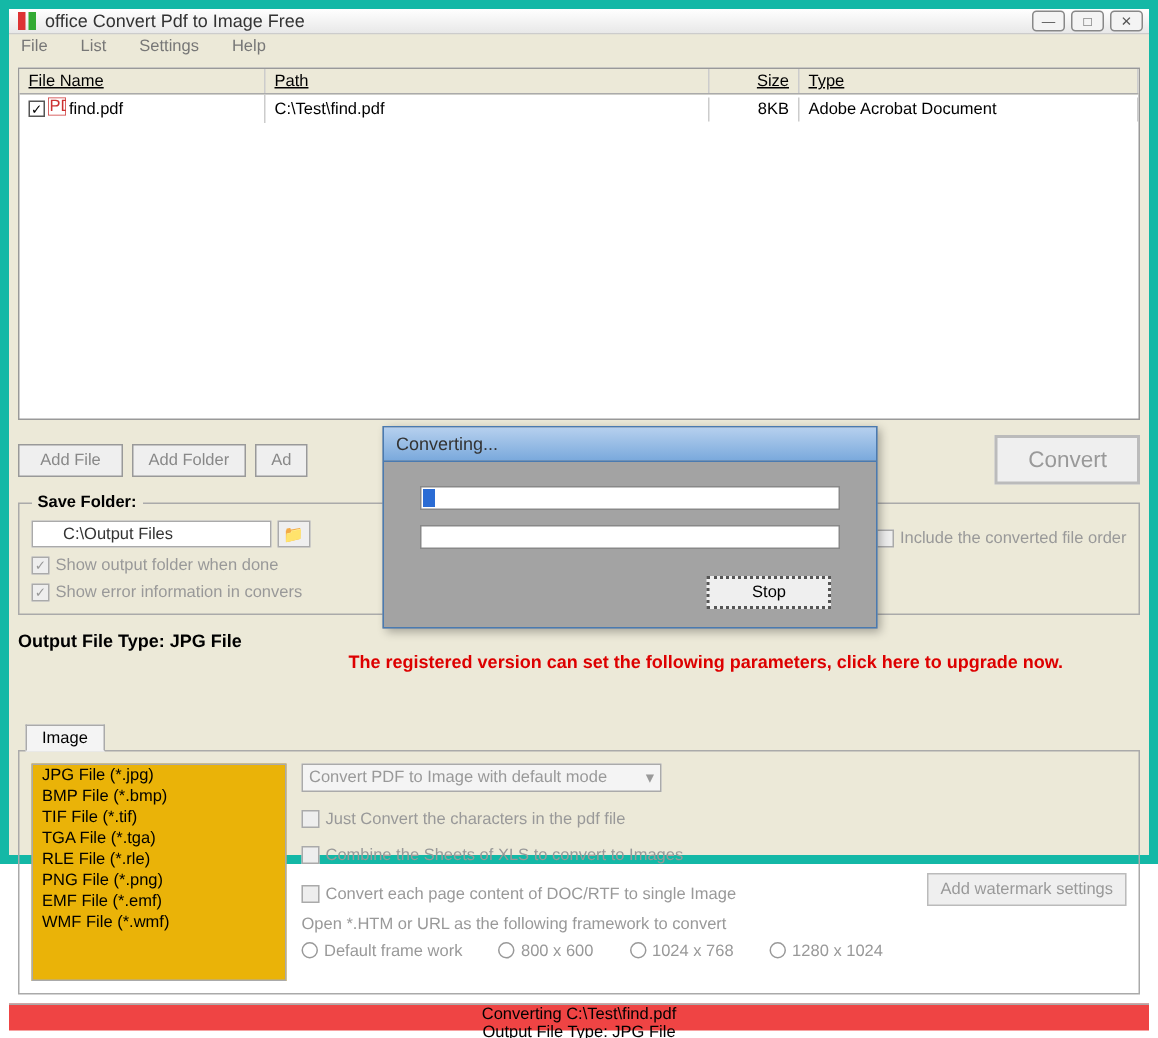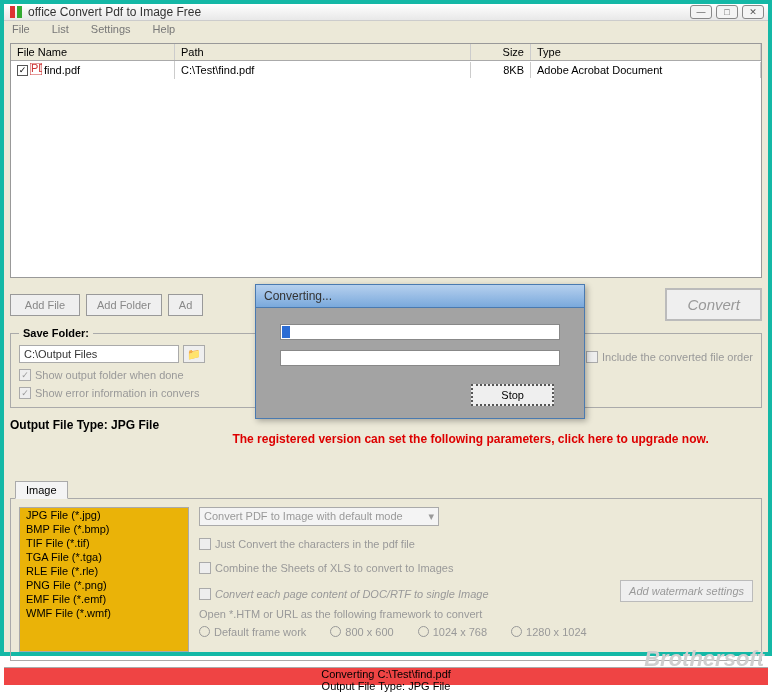--- a/index.html
+++ b/index.html
@@ -1,39 +1,39 @@
 <!DOCTYPE html>
 <html><head>
 <meta charset="utf-8">
 <style>
 * { box-sizing: border-box; margin: 0; padding: 0; font-family: Tahoma, Arial, sans-serif; font-size: 11px; }
 body { background: #fff; width: 772px; height: 692px; position: relative; overflow: hidden; }
-.window { width: 772px; height: 656px; border: 4px solid #14b8a6; background: #ece9d8; display: flex; flex-direction: column; }
+.window { width: 772px; height: 576px; border: 6px solid #14b8a6; background: #ece9d8; display: flex; flex-direction: column; }
 .titlebar { height: 22px; background: linear-gradient(#fff,#e8e8e8); display: flex; align-items: center; padding: 0 4px; border-bottom: 1px solid #ccc; }
 .titlebar .icon { width: 16px; height: 16px; margin-right: 4px; display:inline-block; }
 .titlebar .title { flex: 1; font-size: 12px; color: #333; }
 .winbtns { display: flex; gap: 4px; }
 .winbtn { width: 22px; height: 14px; border: 1px solid #888; border-radius: 3px; background: #f4f4f4; display: flex; align-items: center; justify-content: center; font-size: 9px; color: #555; }
 .menubar { height: 20px; display: flex; align-items: center; padding: 0 4px; gap: 14px; background: #ece9d8; color: #777; }
 .menubar span { padding: 2px 4px; }
 .content { flex: 1; padding: 6px; display: flex; flex-direction: column; gap: 4px; position: relative; }
 .filegrid { border: 1px solid #999; background: #fff; height: 235px; display: flex; flex-direction: column; }
-.gridhead { display: flex; background: #ece9d8; border-bottom: 1px solid #aaa; }
+.gridhead { display: flex; background: #ece9d8; border-bottom: 1px solid #aaa; text-decoration: underline; }
 .gridhead div, .gridrow div { padding: 2px 6px; border-right: 1px solid #ccc; overflow: hidden; white-space: nowrap; }
 .col-name { width: 164px; } .col-path { width: 296px; } .col-size { width: 60px; text-align: right; } .col-type { flex: 1; }
 .gridrow { display: flex; align-items: center; }
 .gridrow .col-name { display: flex; align-items: center; gap: 2px; }
 .chk { width: 11px; height: 11px; border: 1px solid #555; display: inline-flex; align-items:center; justify-content:center; font-size:9px; }
 .btnrow { display: flex; gap: 6px; align-items: center; margin-top: 6px; }
 .btn { border: 1px solid #999; background: #efefef; padding: 4px 10px; color: #888; min-width: 70px; text-align: center; }
-.btn.big { min-width: 90px; font-size: 15px; color: #999; padding: 6px 20px; border: 2px solid #bbb; font-style: italic; }
+.btn.big { min-width: 90px; font-size: 15px; color: #999; padding: 6px 20px; border: 2px solid #bbb; }
 .rightbtns { margin-left: auto; display: flex; gap: 6px; align-items: center; }
 fieldset { border: 1px solid #aaa; padding: 6px 8px 8px 8px; margin-top: 2px; }
 legend { font-weight: bold; padding: 0 4px; }
-.tinput { border: 1px solid #aaa; background: #fff; padding: 2px 4px; width: 160px; color: #333; }
+.tinput { border: 1px solid #aaa; background: #fff; padding: 2px 20px; width: 160px; color: #333; }
 .chkline { display: flex; align-items: center; gap: 4px; color: #999; margin-top: 6px; }
 .disabledchk { width:12px; height:12px; border:1px solid #aaa; background:#eee; display:inline-flex; align-items:center; justify-content:center; color:#999; font-size:9px; }
 .openbtn { border:1px solid #aaa; background:#efefef; width:22px; height:18px; display:inline-flex; align-items:center; justify-content:center; color:#999; margin-left:4px;}
 .redtext { color: #d00; font-weight: bold; text-align: center; line-height: 1.3; margin: 20px auto; font-size: 12px; }
 .outlabel { font-weight: bold; font-size: 12px; margin-top: 6px; }
 .tabbox { border: 1px solid #aaa; margin-top: 4px; flex:1; position: relative; }
 .tab { position: absolute; top: -18px; left: 4px; border: 1px solid #aaa; border-bottom: 1px solid #f4f4f4; background: #f4f4f4; padding: 2px 10px; }
 .tabbody { display: flex; padding: 8px; gap: 10px; height: 100%; }
 .listbox { border: 1px solid #aaa; background: #eab308; width: 170px; height: 145px; overflow: hidden; }
 .listbox div { padding: 1px 6px; }
@@ -157,21 +157,21 @@
             <span>▾</span>
           </div>
           <label class="chkline">
               <span class="disabledchk"></span>
               <span>Just Convert the characters in the pdf file</span>
             </label>
           <label class="chkline">
               <span class="disabledchk"></span>
               <span>Combine the Sheets of XLS to convert to Images</span>
             </label>
-          <div style="display:flex; align-items:center; gap:10px;font-style:italic;">
+          <div style="display:flex; align-items:center; gap:10px;">
             <label class="chkline" style="flex:1">
                 <span class="disabledchk"></span>
                 <span>Convert each page content of DOC/RTF to single Image</span>
               </label>
             <div class="watermark-btn">Add watermark settings</div>
           </div>
           <div>Open *.HTM or URL as the following framework to convert</div>
           <div class="radioline">
             <label>
                 <span class="radio"></span>
@@ -194,21 +194,20 @@
       </div>
     </div>
   </div>
 
   <div class="statusbar">
     <span>Converting  C:\Test\find.pdf</span>
     <span class="spacer"></span>
     <span>Output File Type:  JPG File</span>
   </div>
 
-  <div class="watermark">Brothersoft</div>
 </div>
 
 <div class="dialog">
   <div class="dlgtitle">Converting...</div>
   <div class="dlgbody">
     <div class="progress">
         <div class="fill"></div>
       </div>
     <div class="progress"></div>
     <div class="dlgbtn">Stop</div>

